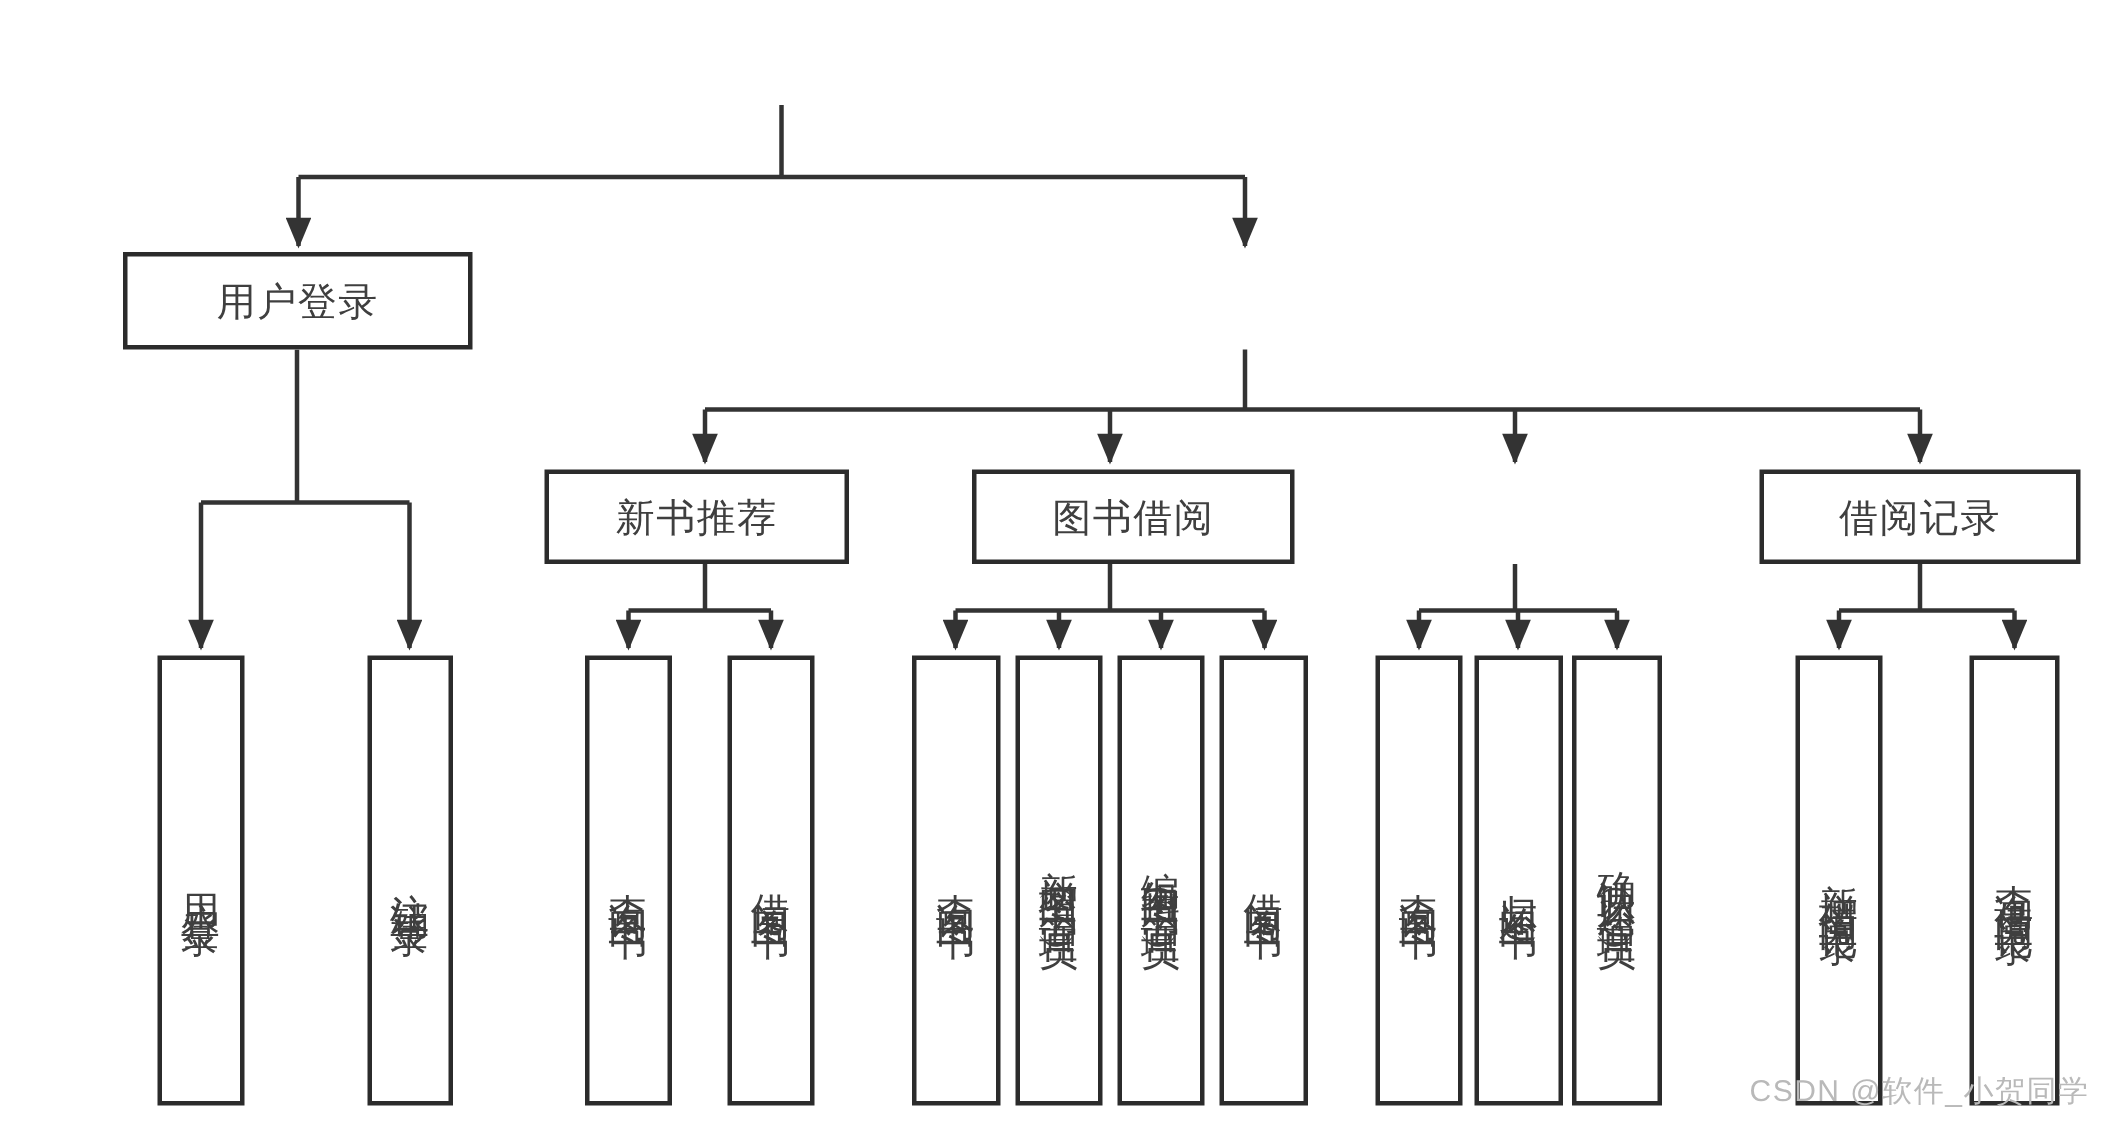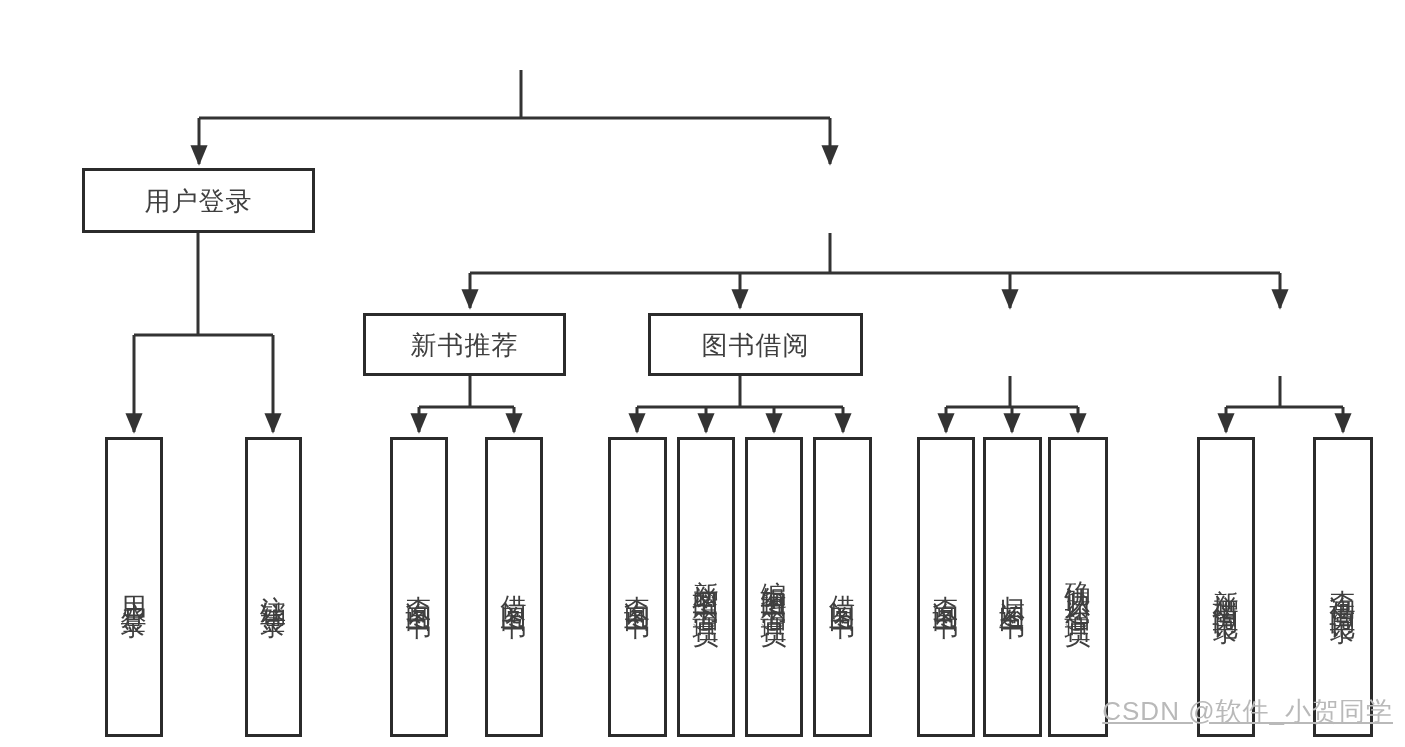--- a/index.html
+++ b/index.html
@@ -48,27 +48,26 @@
     line-height: 1;
     letter-spacing: 6px;
   }
   
   .lvl2 { top: 168px; height: 65px; }
   .lvl3 { top: 313px; height: 63px; }
   .lvl4 { top: 437px; height: 300px; }
   #watermark {
     position: absolute;
     right: 12px;
-    bottom: 18px;
-    font-size: 26px;
+    bottom: 6px;
+    font-size: 20px;
     color: #b9b9b9;
     z-index: 3;
     letter-spacing: 1px;
     white-space: nowrap;
-    text-decoration: underline;
   }
 </style>
 </head>
 <body>
 
 <div id="canvas">
 
   <svg id="connectors" width="1405" height="747" viewBox="0 0 1405 747">
     <defs>
       <marker id="arrow" viewBox="0 0 12 10" refX="11" refY="5" markerWidth="7.3" markerHeight="5.7" orient="auto" markerUnits="strokeWidth">
@@ -123,20 +122,23 @@
   <div class="box lvl2" style="left:82px; width:233px;">
     <span class="hlabel">用户登录</span>
   </div>
 
   <div class="box lvl3" style="left:363px; width:203px;">
     <span class="hlabel">新书推荐</span>
   </div>
   <div class="box lvl3" style="left:632px; width:215px;margin-left:16px;">
     <span class="hlabel">图书借阅</span>
   </div>
+  <div class="box lvl3" style="left:1173px; width:214px;">
+    <span class="hlabel">借阅记录</span>
+  </div>
 
   <div class="box lvl4" style="left:105px; width:58px;">
     <span class="vlabel">用户登录</span>
   </div>
   <div class="box lvl4" style="left:245px; width:57px;">
     <span class="vlabel">注销登录</span>
   </div>
 
   <div class="box lvl4" style="left:390px; width:58px;">
     <span class="vlabel">查询图书</span>

